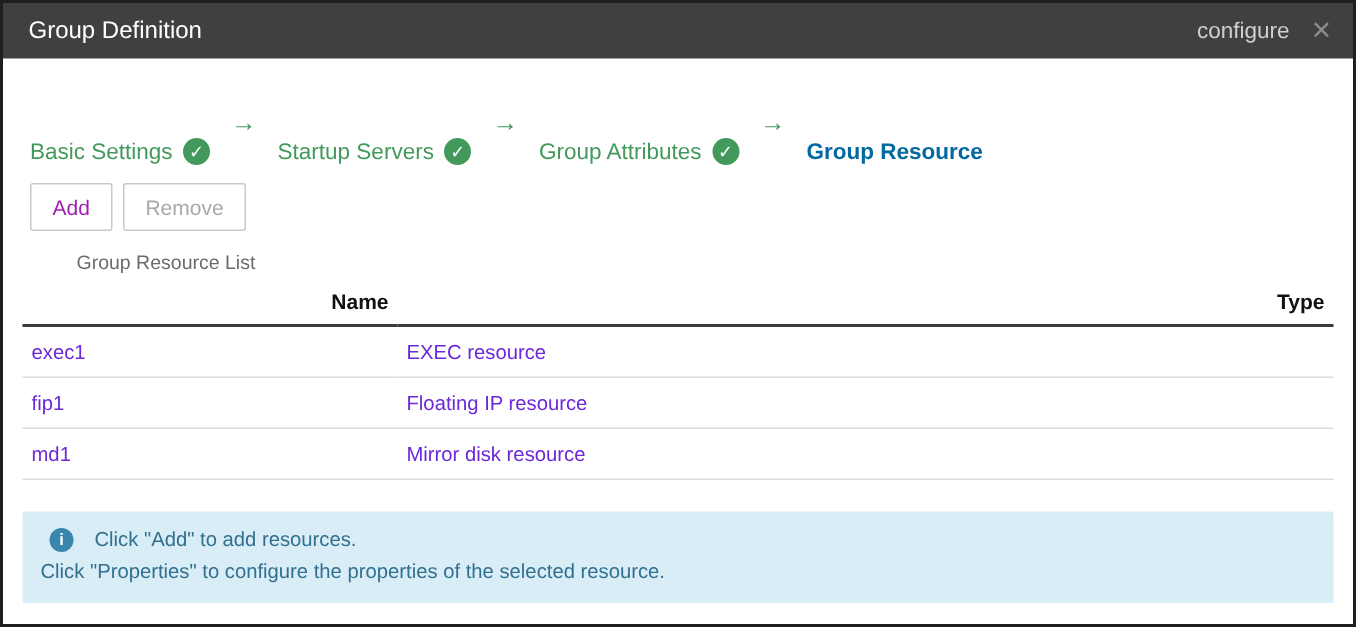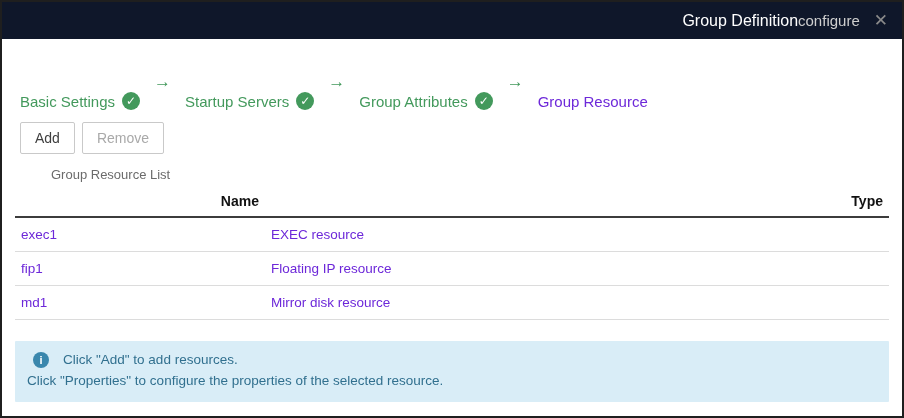--- a/index.html
+++ b/index.html
@@ -10,64 +10,63 @@
   }
   .dialog {
     width: 904px; height: 418px;
     border: 2px solid #1f1f1f;
     background: #fff;
     display: flex; flex-direction: column;
     overflow: hidden;
   }
   
   .titlebar {
-    background: #0f172a;
+    background: #404040;
     color: #fff;
     height: 37px;
     flex: 0 0 37px;
     display: flex; align-items: center;
     padding: 0 14px 0 17px;
     font-size: 16px;
-    text-align: right;
   }
   .titlebar .title { flex: 1; }
   .titlebar .context { color: #cfcfcf; font-size: 15px; margin-right: 14px; }
   .titlebar .close {
     color: #8a8a8a; font-size: 17px; font-weight: bold;
     cursor: pointer; line-height: 1;
   }
   
   .content { flex: 1; padding: 13px 13px 12px 13px; display: flex; flex-direction: column; }
   
   .wizard {
     display: flex; align-items: center;
     padding: 2px 5px 10px 5px;
     font-size: 15px;
   }
   .step { color: #43995c; display: inline-flex; align-items: center; margin-top: 38px; }
-  .step.current { color: #6d28d9; font-weight: normal; }
+  .step.current { color: #0369a1; font-weight: bold; }
   .step-check {
     display: inline-flex; align-items: center; justify-content: center;
     width: 18px; height: 18px; border-radius: 50%;
     background: #43995c; color: #fff;
     font-size: 12px; font-weight: bold;
     margin-left: 7px;
   }
   .step-arrow {
     color: #43995c; font-size: 17px; font-weight: bold;
     margin: 0 14px;
   }
   
   .toolbar { display: flex; gap: 7px; padding: 2px 5px 0 5px; }
   .btn {
     background: #fff;
     border: 1px solid #c9c9c9;
     border-radius: 2px;
     font-size: 14px;
-    color: #404040;
+    color: #a21caf;
     padding: 7px 14px;
     cursor: pointer;
     font-family: inherit;
   }
   .btn.disabled { color: #a9a9a9; cursor: default; }
   
   .list-label { color: #6b6b6b; font-size: 13px; padding: 13px 5px 6px 5px; margin-left: 31px; }
   table.resource-table {
     width: 100%;
     border-collapse: collapse;

